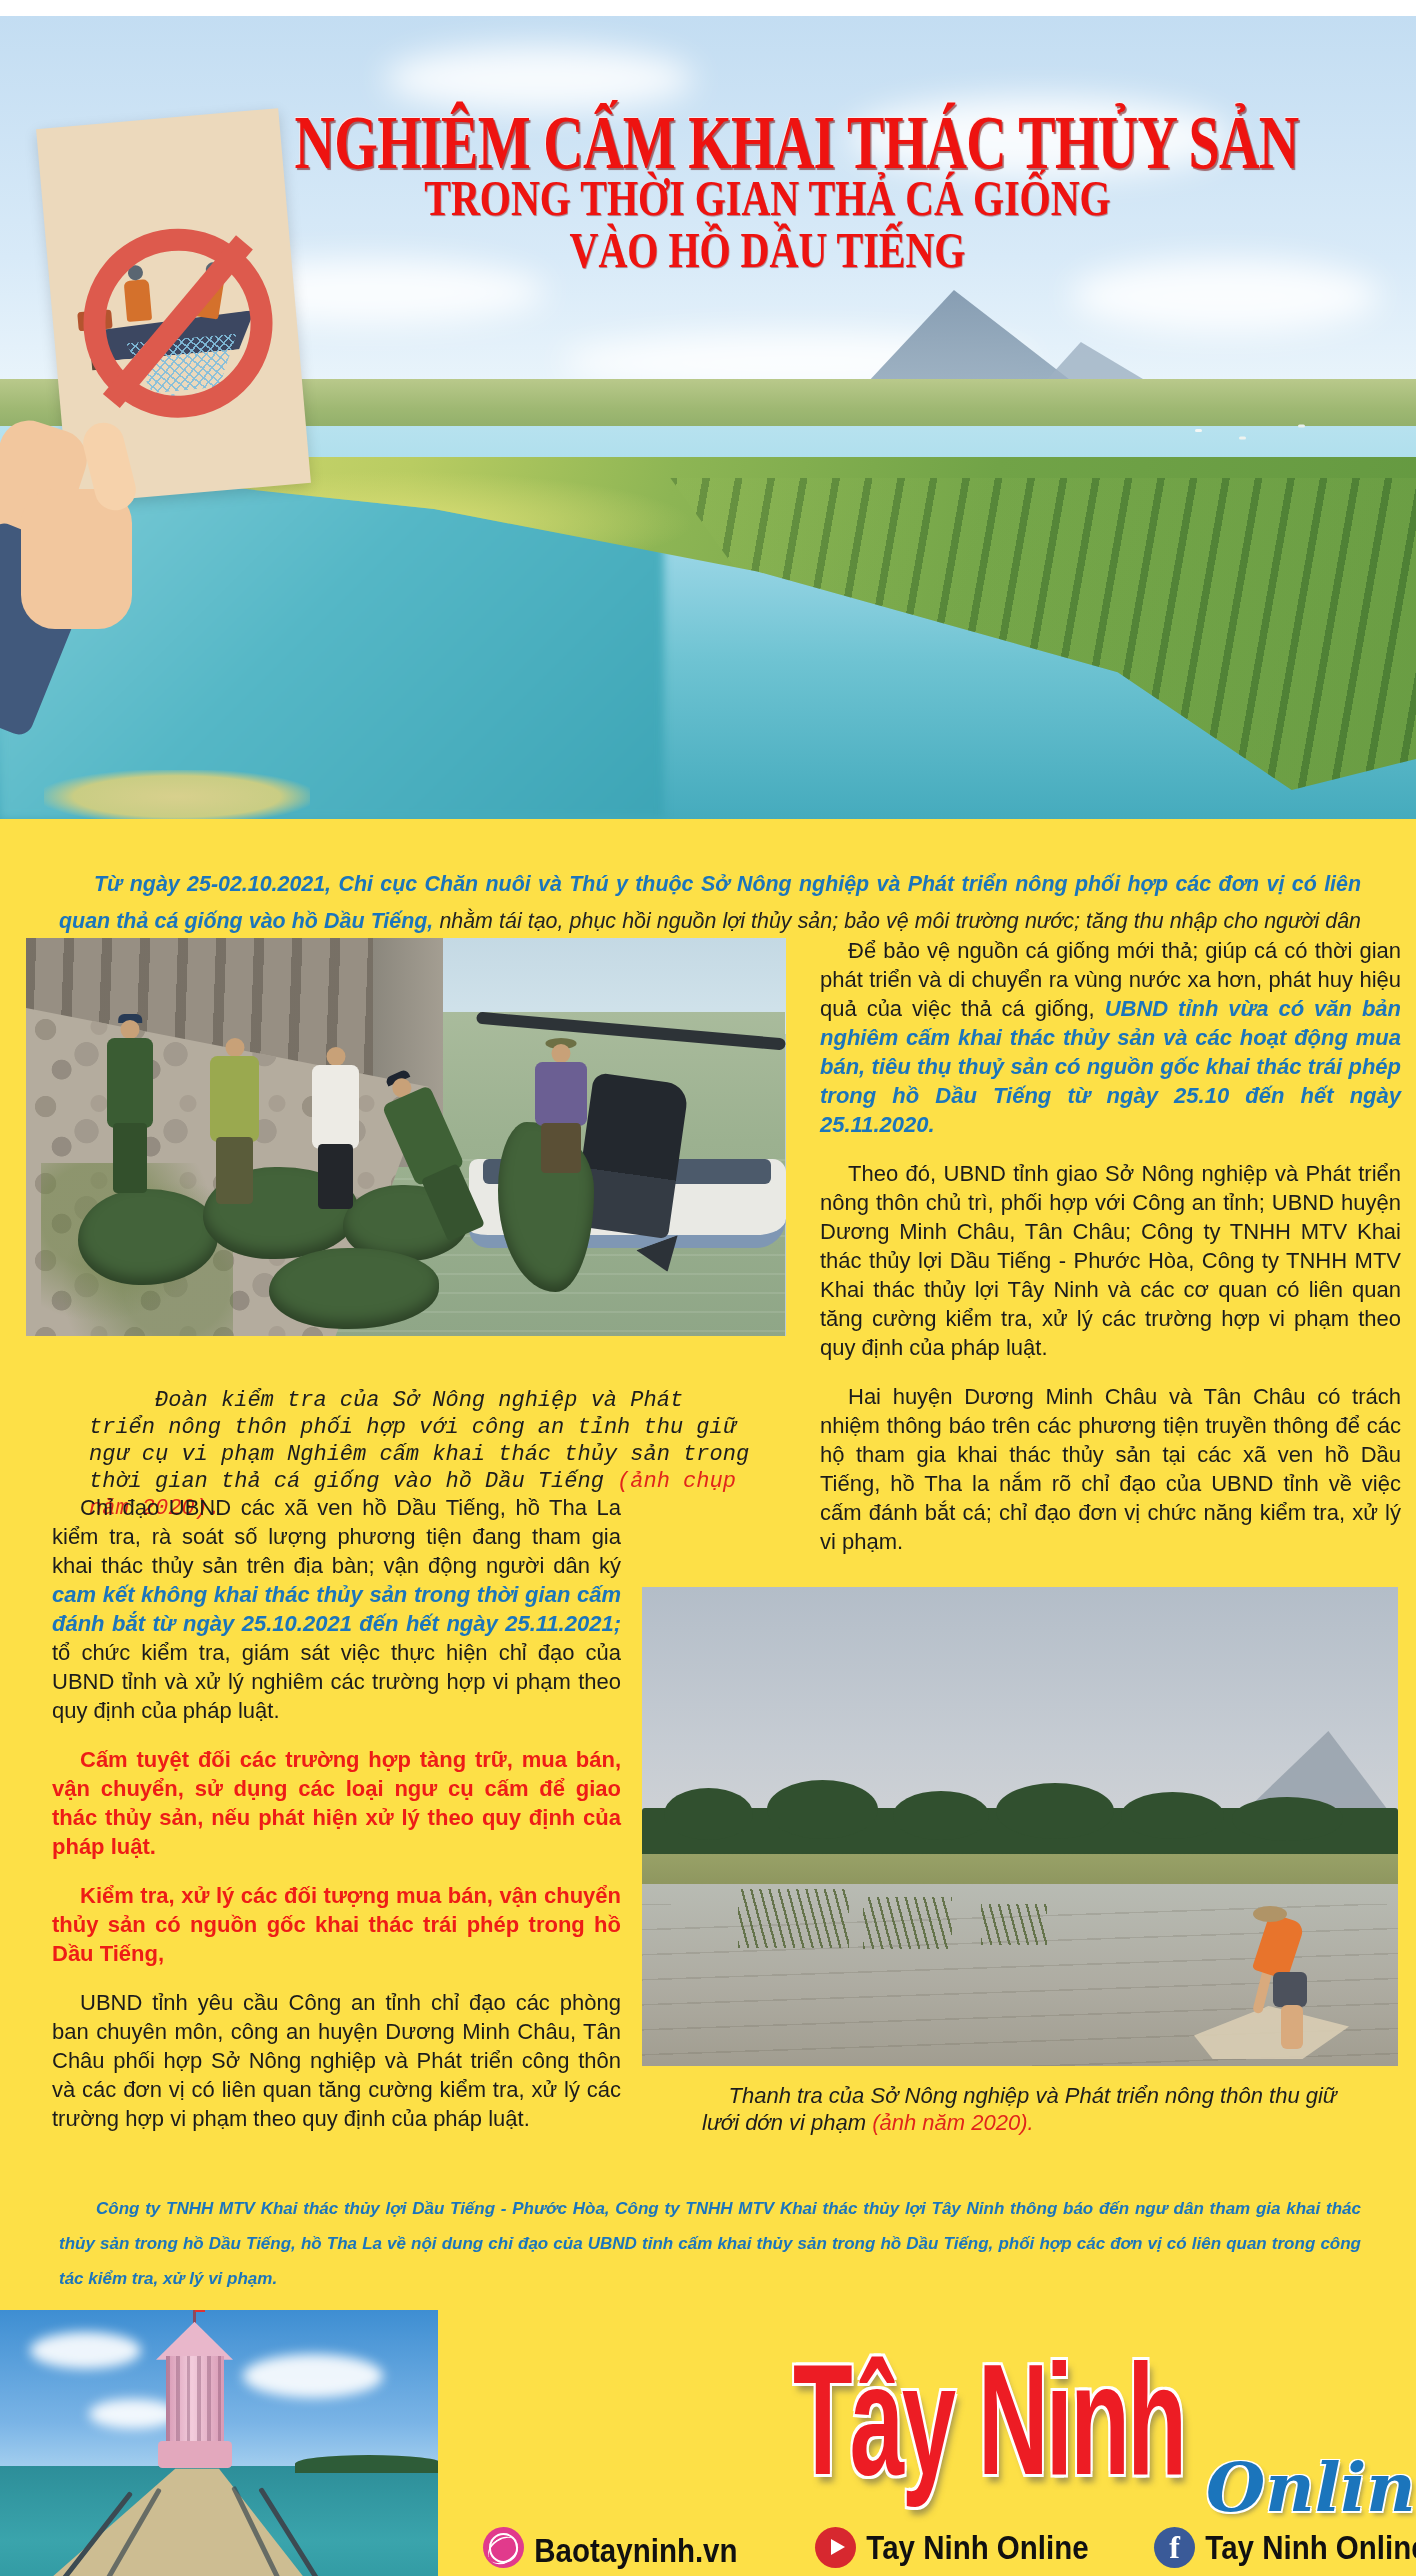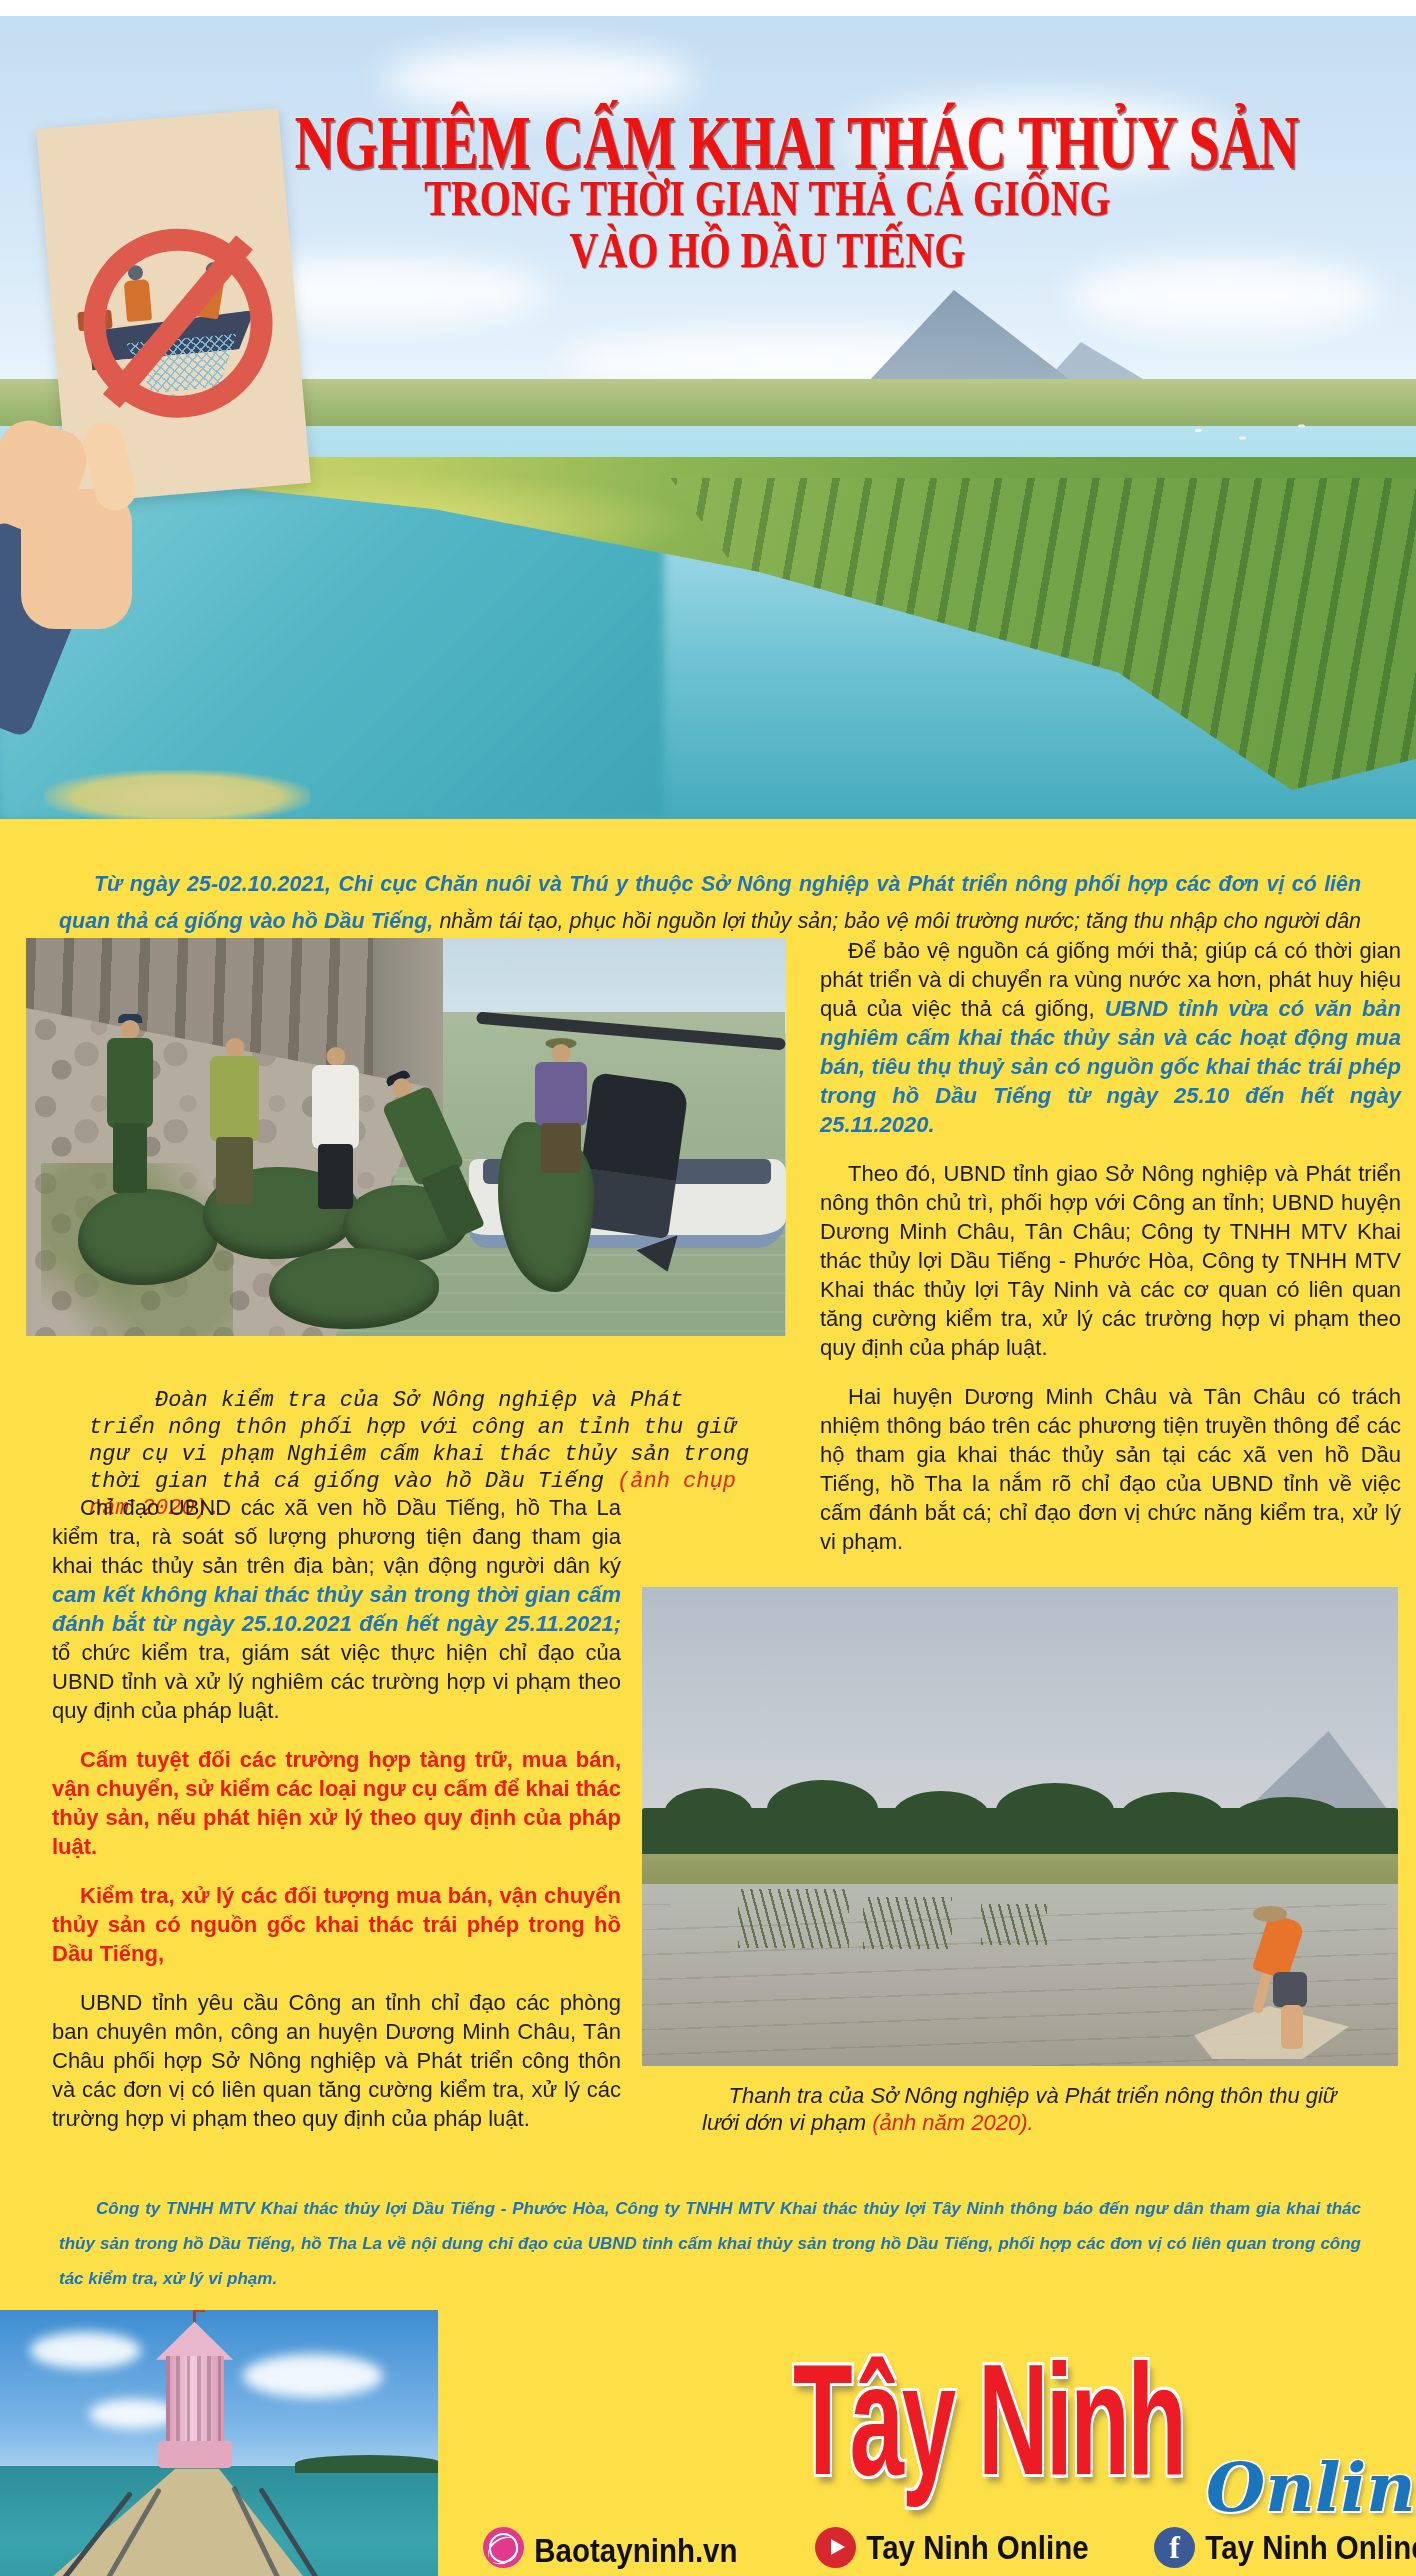--- a/index.html
+++ b/index.html
@@ -267,21 +267,21 @@
       <span class="cap" style="background:#6d7045;width:31px;height:10.3px;border-radius:50%;"></span>
         <span class="head"></span>
       <span class="torso" style="background:#6b5f93;"></span>
       <span class="legs" style="background:#5a4f35;"></span>
     </div>
   </figure>
   <figcaption class="caption caption1"><span>Đoàn kiểm tra của Sở Nông nghiệp và Phát triển nông thôn phối hợp với công an tỉnh thu giữ ngư cụ vi phạm  Nghiêm cấm khai thác thủy sản trong thời gian thả cá giống vào hồ Dầu Tiếng </span><span class="note">(ảnh chụp năm 2020).</span></figcaption>
 
   <div class="left-col body-text">
     <p><span>Chỉ đạo UBND các xã ven hồ Dầu Tiếng, hồ Tha La kiểm tra, rà soát số lượng phương tiện đang tham gia khai thác thủy sản trên địa bàn; vận động người dân ký </span><span class="inline-blue">cam kết không khai thác thủy sản trong thời gian cấm đánh bắt từ ngày 25.10.2021 đến hết ngày 25.11.2021;</span><span> tổ chức kiểm tra, giám sát việc thực hiện chỉ đạo của UBND tỉnh và xử lý nghiêm các trường hợp vi phạm theo quy định của pháp luật.</span></p>
-    <p class="red-para">Cấm tuyệt đối các trường hợp tàng trữ, mua bán, vận chuyển, sử kiểm các loại ngư cụ cấm để khai thác thủy sản, nếu phát hiện xử lý theo quy định của pháp luật.</p>
+    <p class="red-para">Cấm tuyệt đối các trường hợp tàng trữ, mua bán, vận chuyển, sử dụng các loại ngư cụ cấm để giao thác thủy sản, nếu phát hiện xử lý theo quy định của pháp luật.</p>
     <p class="red-para">Kiểm tra, xử lý các đối tượng mua bán, vận chuyển thủy sản có nguồn gốc khai thác trái phép trong hồ Dầu Tiếng,</p>
     <p>UBND tỉnh yêu cầu Công an tỉnh chỉ đạo các phòng ban chuyên môn, công an huyện Dương Minh Châu, Tân Châu phối hợp Sở Nông nghiệp và Phát triển công thôn và các đơn vị có liên quan tăng cường kiểm tra, xử lý các trường hợp vi phạm theo quy định của pháp luật.</p>
   </div>
 
   <div class="right-col body-text">
     <p><span>Để bảo vệ nguồn cá giống mới thả; giúp cá có thời gian phát triển và di chuyển ra vùng nước xa hơn, phát huy hiệu quả của việc thả cá giống, </span><span class="inline-blue">UBND tỉnh vừa có văn bản nghiêm cấm khai thác thủy sản và các hoạt động mua bán, tiêu thụ thuỷ sản có nguồn gốc khai thác trái phép trong hồ Dầu Tiếng từ ngày 25.10 đến hết ngày 25.11.2020.</span></p>
     <p>Theo đó, UBND tỉnh giao Sở Nông nghiệp và Phát triển nông thôn chủ trì, phối hợp với Công an tỉnh; UBND huyện Dương Minh Châu, Tân Châu; Công ty TNHH MTV Khai thác thủy lợi Dầu Tiếng - Phước Hòa, Công ty TNHH MTV Khai thác thủy lợi Tây Ninh và các cơ quan có liên quan tăng cường kiểm tra, xử lý các trường hợp vi phạm theo quy định của pháp luật.</p>
     <p>Hai huyện Dương Minh Châu và Tân Châu có trách nhiệm thông báo trên các phương tiện truyền thông để các hộ tham gia khai thác thủy sản tại các xã ven hồ Dầu Tiếng, hồ Tha la nắm rõ chỉ đạo của UBND tỉnh về việc cấm đánh bắt cá; chỉ đạo đơn vị chức năng kiểm tra, xử lý vi phạm.</p>
   </div>
 

